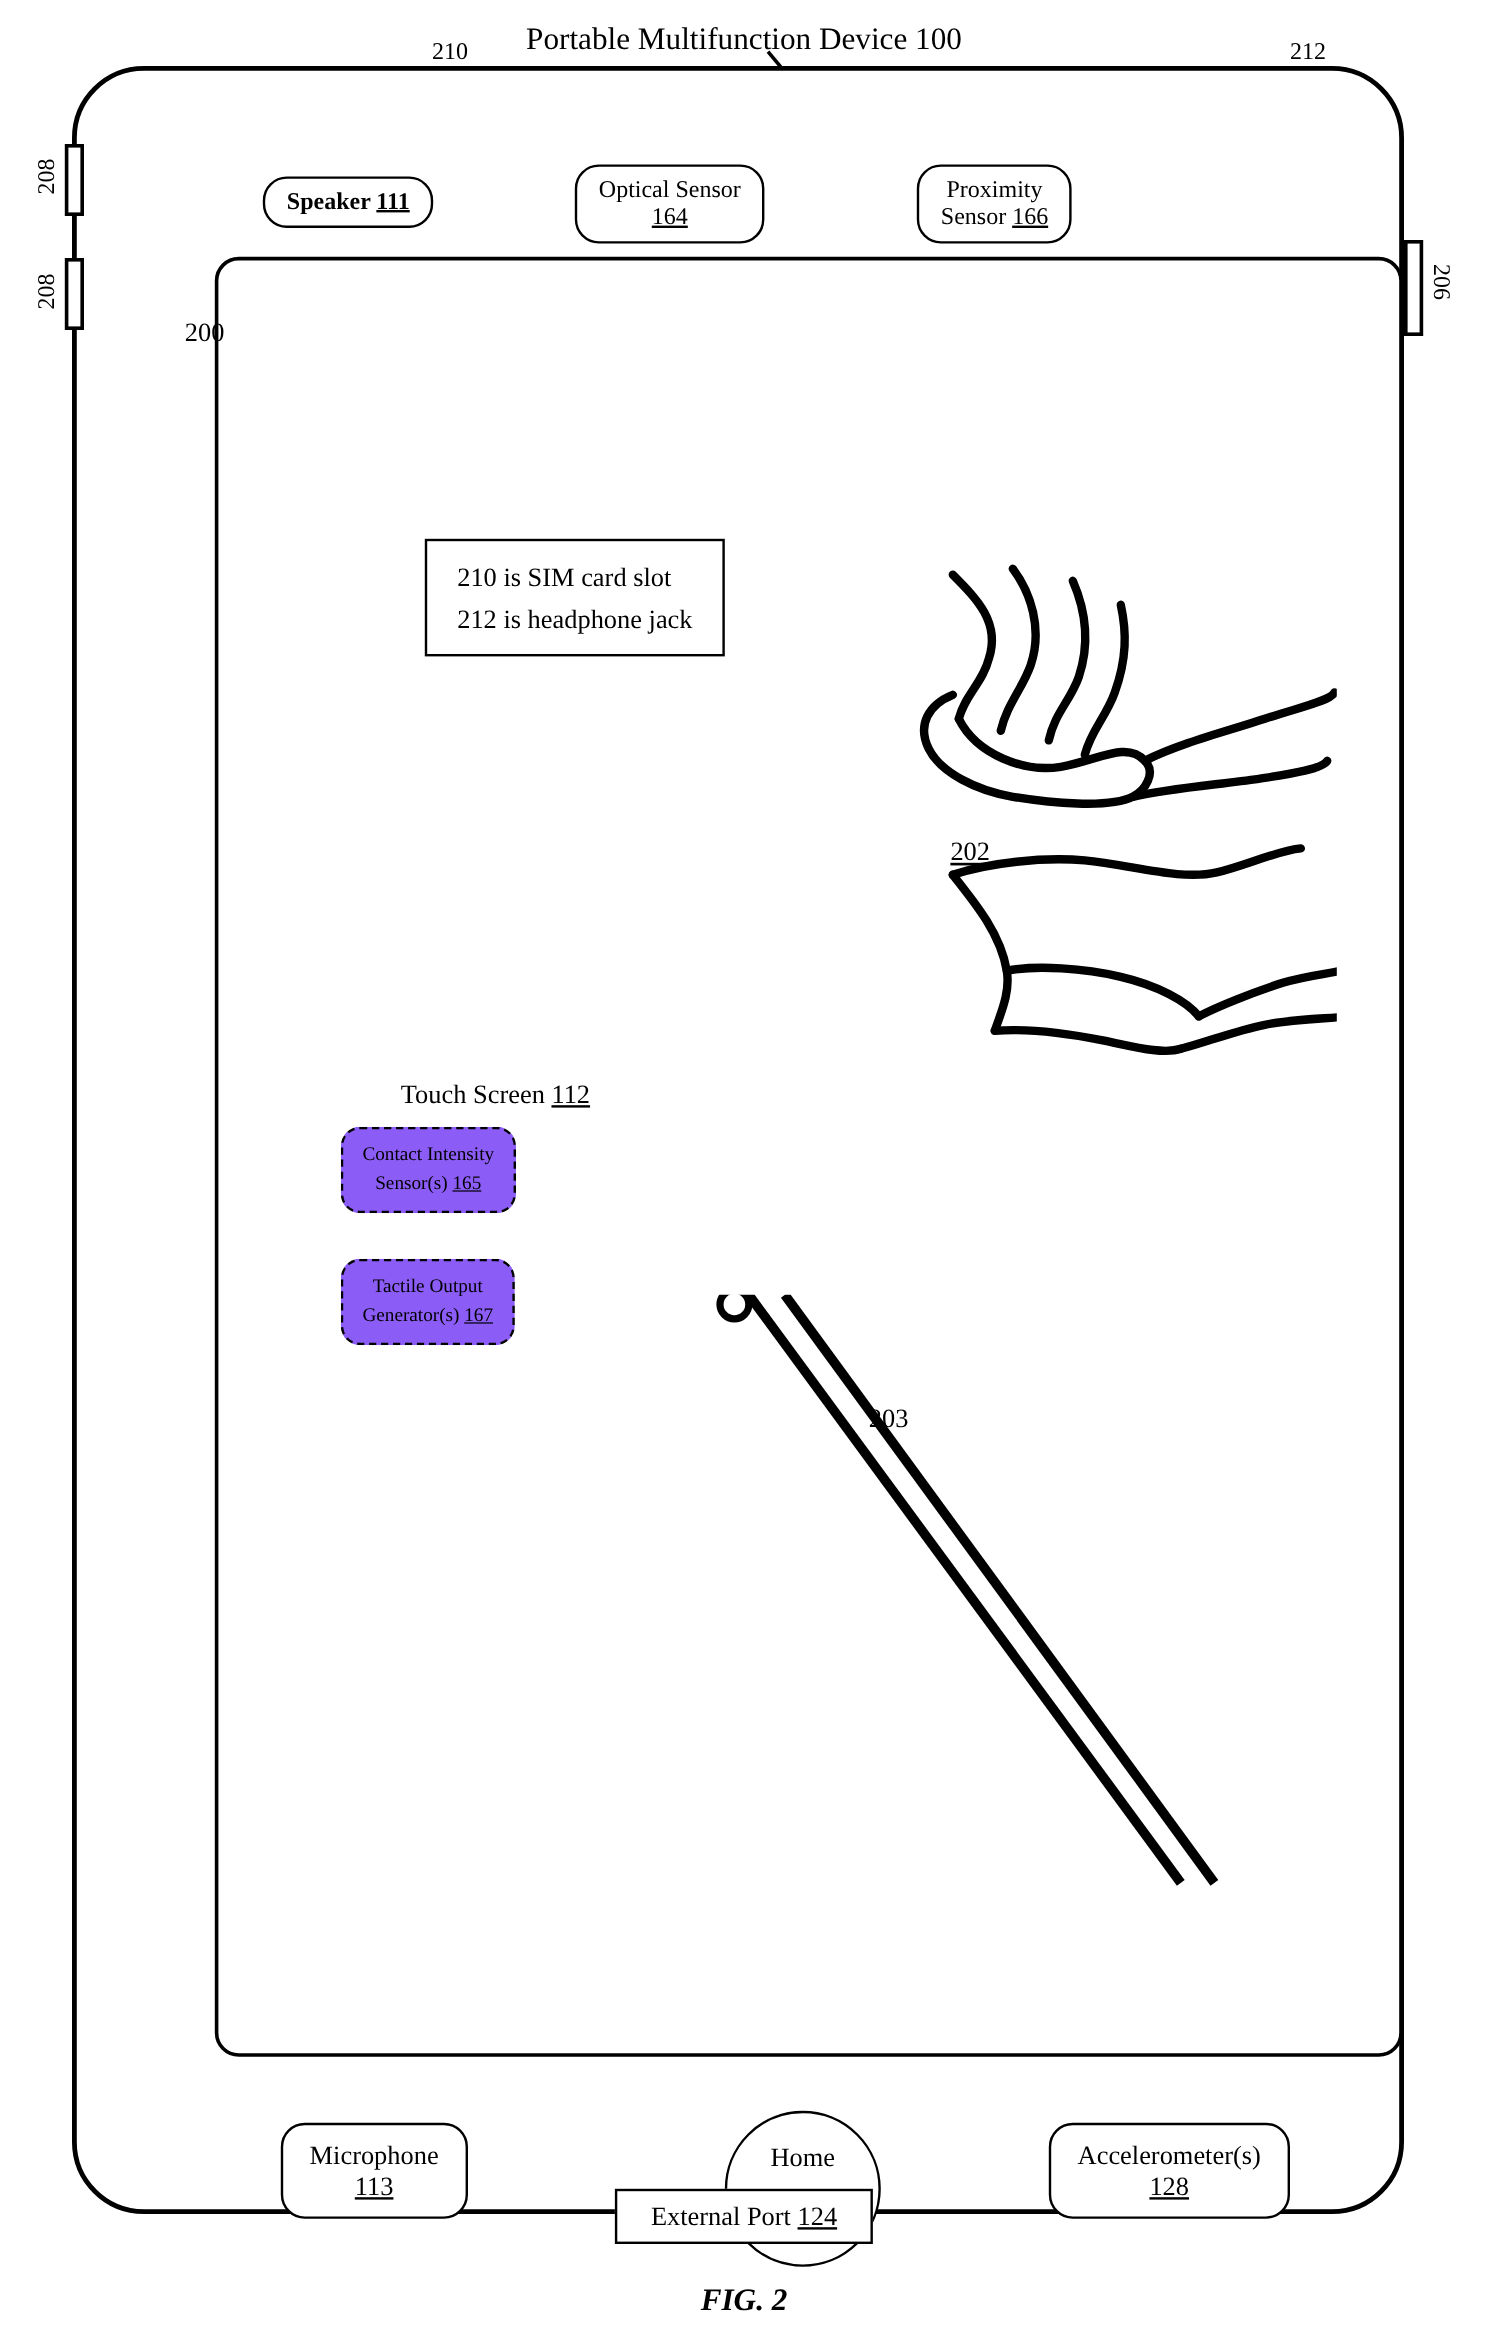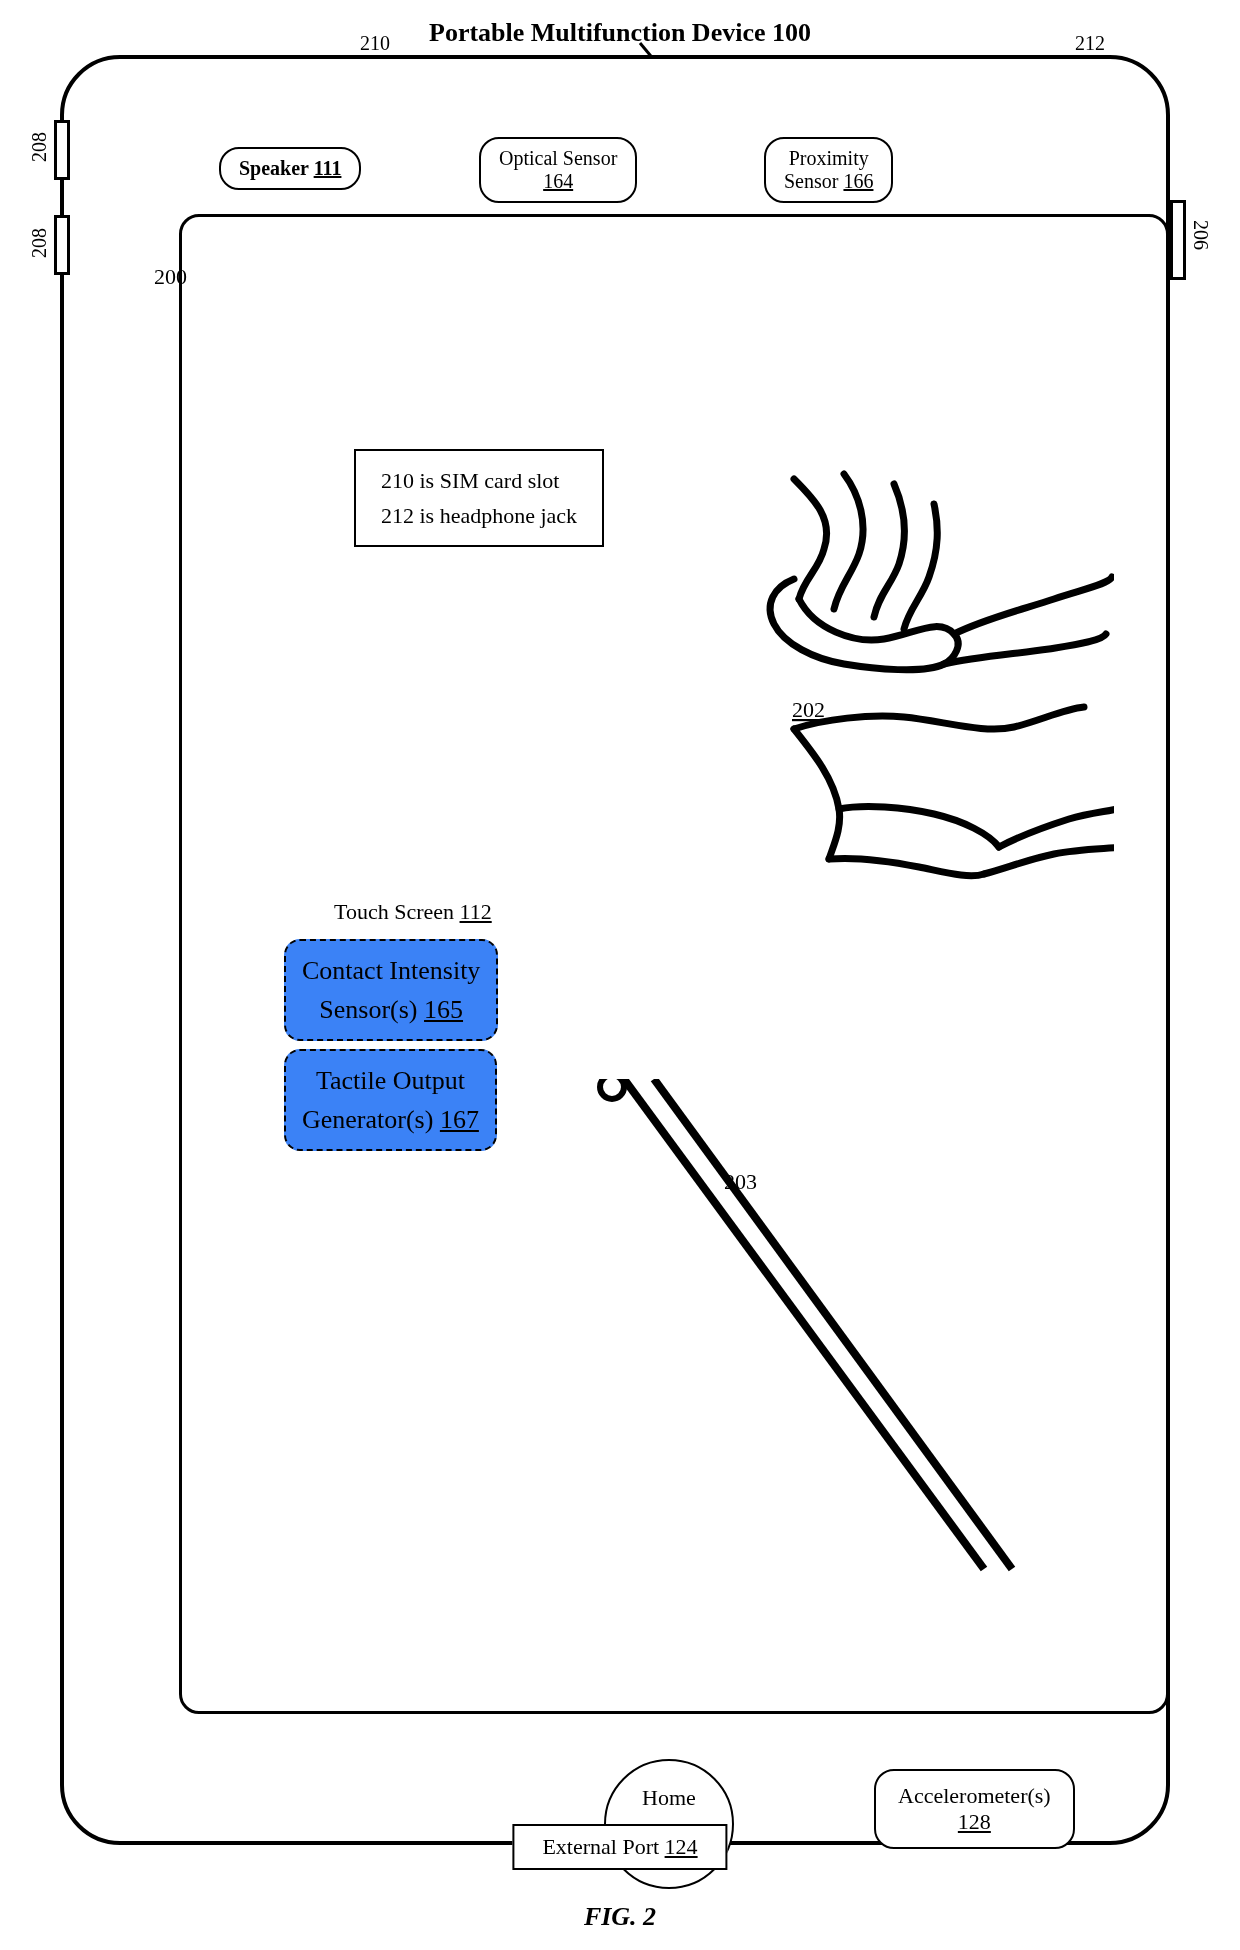--- a/index.html
+++ b/index.html
@@ -18,21 +18,21 @@
       position: relative;
       background: #fff;
     }
 
     
     .title {
       position: absolute;
       top: 18px;
       left: 50%;
       transform: translateX(-50%);
-      font-weight: bold;
+      font-weight: normal;
       font-size: 26px;
       white-space: nowrap;
       text-align: right;
     }
 
     
     .device {
       position: absolute;
       top: 55px;
       left: 60px;
@@ -191,24 +191,24 @@
       left: 270px;
       font-size: 22px;
     }
 
     
     .dashed-box {
       position: absolute;
       border: 2px dashed #000;
       border-radius: 16px;
       padding: 10px 16px;
-      font-size: 26px;
+      font-size: 16px;
       text-align: center;
       line-height: 1.5;
-      background: #3b82f6;
+      background: #8b5cf6;
     }
 
     .contact-intensity-box {
       top: 880px;
       left: 220px;
     }
 
     .tactile-output-box {
       top: 990px;
       left: 220px;
@@ -389,20 +389,24 @@
         <line x1="110" y1="0" x2="468" y2="490" stroke-width="8"></line>
 
         <ellipse cx="68" cy="8" rx="12" ry="12" stroke-width="6" fill="#fff"></ellipse>
       </g>
     </svg>
 
     <div class="label-203">
       <span>203</span>
     </div>
 
+    <div class="bottom-component microphone-comp">
+      <span>Microphone</span><br>
+      <span class="ref">113</span>
+    </div>
 
     <div class="circle-component home-comp">
       <span>Home</span>
         <br>
       <span class="ref">204</span>
     </div>
 
     <div class="bottom-component accelerometer-comp">
       <span>Accelerometer(s)</span><br>
       <span class="ref">128</span>

